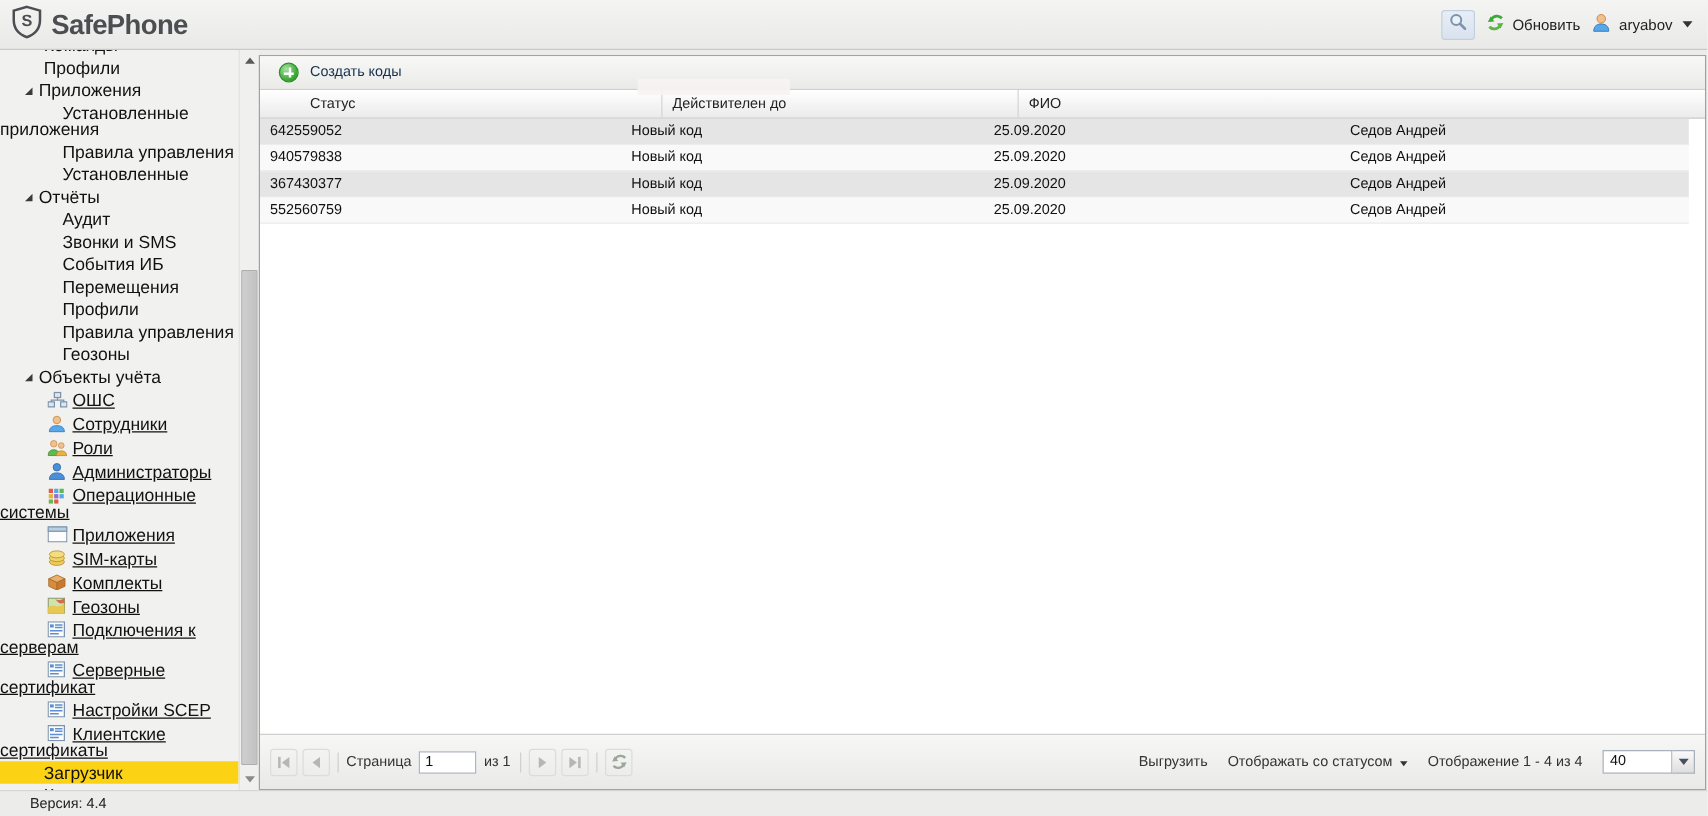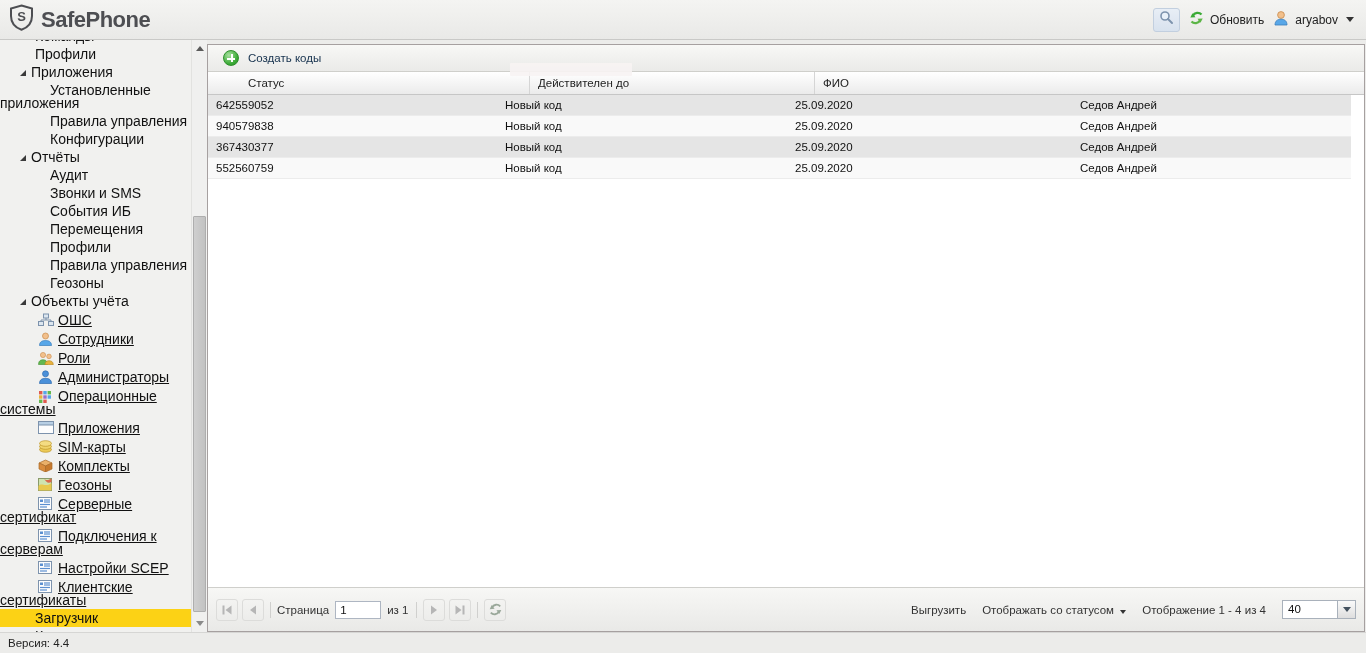--- a/index.html
+++ b/index.html
@@ -72,21 +72,21 @@
   .pg-input { width:46px; height:18px; border:1px solid #aeb6c2; font-size:11.5px; padding:0 4px; margin:0 6px; color:#111; background:#fff; }
   .pbar-right { margin-left:auto; display:flex; align-items:center; gap:16px; }
   .pg-link { cursor:pointer; color:#333; }
   .combo { display:flex; align-items:center; cursor:pointer; }
   .combo-field { width:56px; height:19px; border:1px solid #a9b1bb; background:#fff; font-size:11.5px; line-height:17px; padding-left:5px; color:#111; }
   .combo-btn { width:18px; height:19px; border:1px solid #a9b1bb; border-left:none; background:linear-gradient(#fafafa,#dedede); display:flex; align-items:center; justify-content:center; }
   .chev { width:0;height:0;border-left:4px solid transparent;border-right:4px solid transparent;border-top:5px solid #44525f; }
 
   
   .statusbar { position:absolute; left:0; top:632px; width:1366px; height:21px; background:#ececea; border-top:1px solid #d6d6d4;
-               font-size:11.5px; color:#222; display:flex; align-items:center; padding-left:8px; }
+               font-size:11.5px; color:#222; display:flex; align-items:center; padding-left:24px; }
 </style>
 </head>
 <body>
 
 <div id="app">
 
   <div class="hdr">
     <div class="logo">
       <span>
         <svg width="25" height="27" viewBox="0 0 25 27">
@@ -130,21 +130,21 @@
   </div>
 
   <div class="sidebar">
     <div class="tree">
       <div class="tree-inner">
         <div class="ti i1"><span>Команды</span></div>
         <div class="ti i1"><span>Профили</span></div>
         <div class="ti ig"><span class="tri"></span><span>Приложения</span></div>
         <div class="ti i2"><span>Установленные приложения</span></div>
         <div class="ti i2"><span>Правила управления</span></div>
-        <div class="ti i2"><span>Конфигурации</span></div>
+        <div class="ti i2"><span>Установленные</span></div>
         <div class="ti ig"><span class="tri"></span><span>Отчёты</span></div>
         <div class="ti i2"><span>Аудит</span></div>
         <div class="ti i2"><span>Звонки и SMS</span></div>
         <div class="ti i2"><span>События ИБ</span></div>
         <div class="ti i2"><span>Перемещения</span></div>
         <div class="ti i2"><span>Профили</span></div>
         <div class="ti i2"><span>Правила управления</span></div>
         <div class="ti i2"><span>Геозоны</span></div>
         <div class="ti ig"><span class="tri"></span><span>Объекты учёта</span></div>
 
@@ -197,29 +197,29 @@
                 <path d="M0.5 8 C4 4 7 10 13.5 5 V12.5 H0.5 Z" fill="#e8c84e"></path>
                 <path d="M6 0.5 C8 3 11 2 13.5 0.5 V4 C10 6 8 4 6 0.5 Z" fill="#d96a4e"></path>
               </svg></span><span>Геозоны</span></div>
         <div class="ti i2i"><span class="tic"><svg width="14" height="13" viewBox="0 0 14 13">
                 <rect x="0.5" y="0.5" width="13" height="12" fill="#fdfdfd" stroke="#7d93ad"></rect>
                 <rect x="2" y="2.5" width="3" height="2.5" fill="#5b8fd0"></rect>
                 <line x1="6" y1="3" x2="12" y2="3" stroke="#5b8fd0" stroke-width="1.2"></line>
                 <line x1="6" y1="5" x2="12" y2="5" stroke="#5b8fd0" stroke-width="1.2"></line>
                 <line x1="2" y1="7.5" x2="12" y2="7.5" stroke="#5b8fd0" stroke-width="1.2"></line>
                 <line x1="2" y1="10" x2="9" y2="10" stroke="#5b8fd0" stroke-width="1.2"></line>
-              </svg></span><span>Серверные сертификат</span></div>
+              </svg></span><span>Подключения к серверам</span></div>
         <div class="ti i2i"><span class="tic"><svg width="14" height="13" viewBox="0 0 14 13">
                 <rect x="0.5" y="0.5" width="13" height="12" fill="#fdfdfd" stroke="#7d93ad"></rect>
                 <rect x="2" y="2.5" width="3" height="2.5" fill="#5b8fd0"></rect>
                 <line x1="6" y1="3" x2="12" y2="3" stroke="#5b8fd0" stroke-width="1.2"></line>
                 <line x1="6" y1="5" x2="12" y2="5" stroke="#5b8fd0" stroke-width="1.2"></line>
                 <line x1="2" y1="7.5" x2="12" y2="7.5" stroke="#5b8fd0" stroke-width="1.2"></line>
                 <line x1="2" y1="10" x2="9" y2="10" stroke="#5b8fd0" stroke-width="1.2"></line>
-              </svg></span><span>Подключения к серверам</span></div>
+              </svg></span><span>Серверные сертификат</span></div>
         <div class="ti i2i"><span class="tic"><svg width="14" height="13" viewBox="0 0 14 13">
                 <rect x="0.5" y="0.5" width="13" height="12" fill="#fdfdfd" stroke="#7d93ad"></rect>
                 <rect x="2" y="2.5" width="3" height="2.5" fill="#5b8fd0"></rect>
                 <line x1="6" y1="3" x2="12" y2="3" stroke="#5b8fd0" stroke-width="1.2"></line>
                 <line x1="6" y1="5" x2="12" y2="5" stroke="#5b8fd0" stroke-width="1.2"></line>
                 <line x1="2" y1="7.5" x2="12" y2="7.5" stroke="#5b8fd0" stroke-width="1.2"></line>
                 <line x1="2" y1="10" x2="9" y2="10" stroke="#5b8fd0" stroke-width="1.2"></line>
               </svg></span><span>Настройки SCEP</span></div>
         <div class="ti i2i"><span class="tic"><svg width="14" height="13" viewBox="0 0 14 13">
                 <rect x="0.5" y="0.5" width="13" height="12" fill="#fdfdfd" stroke="#7d93ad"></rect>

